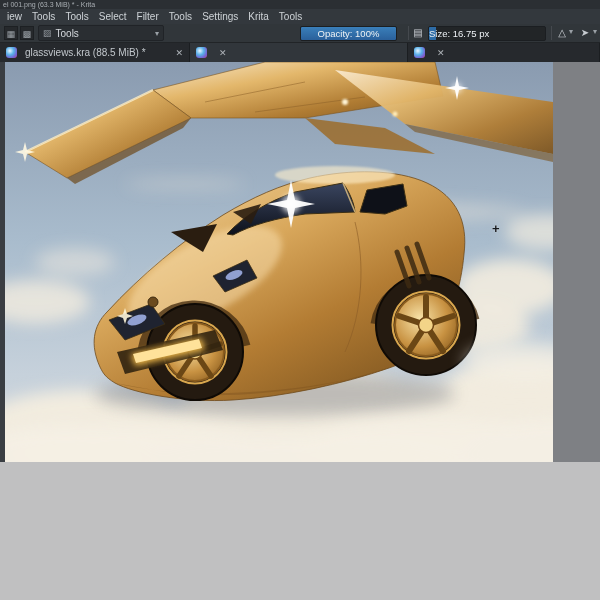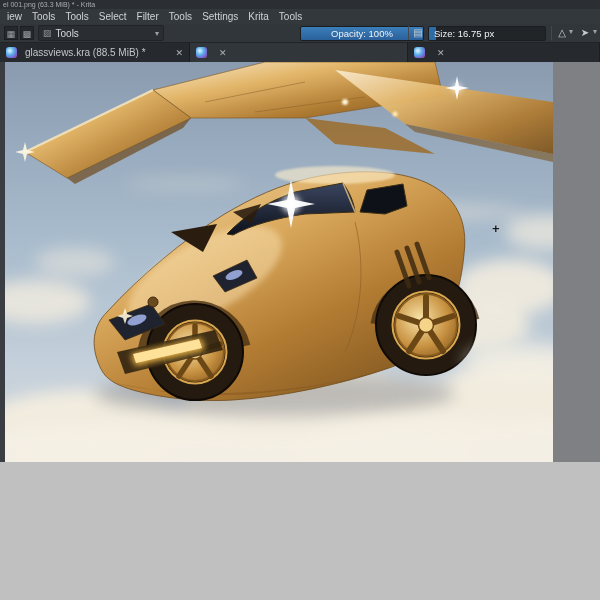--- a/index.html
+++ b/index.html
@@ -22,22 +22,22 @@
   .tb-icon{position:absolute;top:2px;width:14px;height:14px;color:#c7ccd1;font-size:10px;
     line-height:14px;text-align:center}
   .sw{background:#26292c;border:1px solid #1d2023;color:#9aa0a6;font-size:9px;box-sizing:border-box}
   .blend{position:absolute;left:38px;top:1px;width:126px;height:16px;background:#2a2e32;
     border:1px solid #202327;border-radius:2px;color:#d6dade;font-size:10px;display:flex;
     align-items:center;gap:4px;padding:0 4px;box-sizing:border-box}
   .blend .chk{font-size:9px;color:#8f959b}
   .blend .dd{margin-left:auto;font-size:8px;color:#9aa0a6}
   .slider{position:absolute;top:2px;height:15px;border:1px solid #1b1e21;border-radius:2px;
     color:#eef2f5;font-size:9.5px;text-align:center;line-height:13px;overflow:hidden;box-sizing:border-box}
-  .slider.op{left:300px;width:124px;background:linear-gradient(180deg,#3a7fba,#2a609b)}
-  .slider.sz{left:428px;width:118px;background:#222527;text-align:left;padding-left:5px}
+  .slider.op{left:300px;width:97px;background:linear-gradient(180deg,#3a7fba,#2a609b)}
+  .slider.sz{left:428px;width:118px;background:#222527;text-align:left;}
   .sz .fill{position:absolute;left:0;top:0;width:7px;height:100%;background:#2e6ca6}
   .sz .txt{position:relative}
   .sep{position:absolute;top:2px;width:1px;height:14px;background:#45494e}
   .ddm{position:absolute;top:3px;color:#9aa0a6;font-size:8px}
 
   
   .tabbar{position:absolute;left:0;top:43px;width:100%;height:19px;background:#26292d;display:flex}
   .tab{display:flex;align-items:center;gap:8px;padding:0 6px;box-sizing:border-box;
     border-right:1px solid #1b1e21;color:#c2c7cc;font-size:10px;height:100%;overflow:hidden}
   .tab .lbl{white-space:nowrap;overflow:hidden;text-overflow:ellipsis;flex:1}

